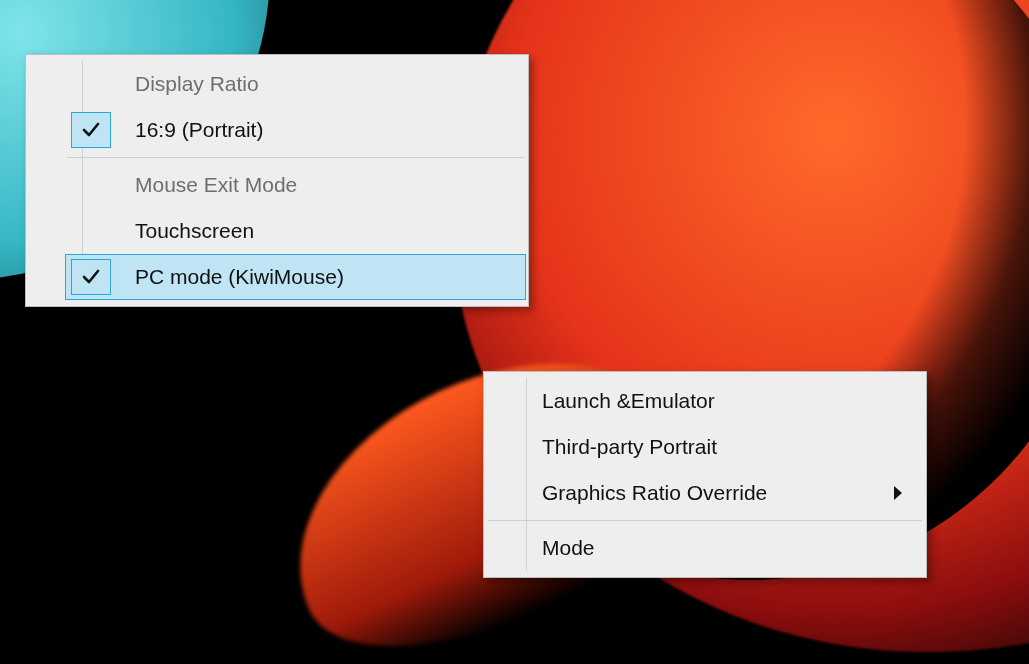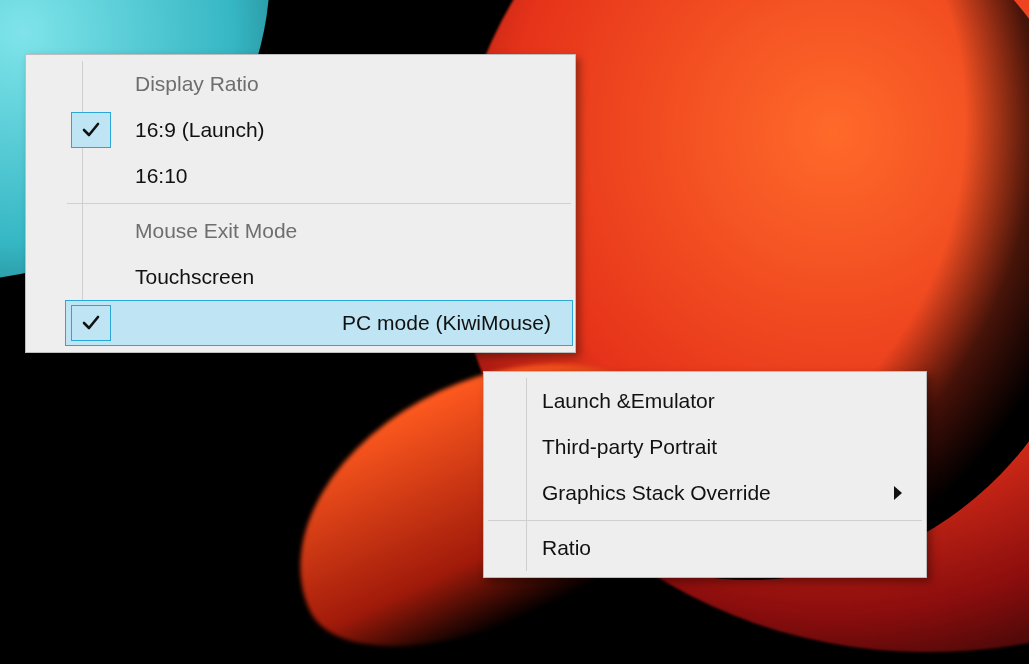--- a/index.html
+++ b/index.html
@@ -52,21 +52,21 @@
     font-size: 21px;
     color: #111;
   }
   .menu .gutter-line {
     position: absolute;
     top: 6px; bottom: 6px;
     left: 56px;
     width: 1px;
     background: #cfcfcf;
   }
-  .menu.main    { top: 54px;  left: 25px;  width: 551px; padding-left: 39px; }
+  .menu.main    { top: 54px;  left: 25px;  width: 504px; padding-left: 39px; }
   .menu.parent  { top: 371px; left: 483px; width: 444px; }
 
   .item {
     position: relative;
     display: flex;
     align-items: center;
     height: 46px;
     padding-left: 70px;
     padding-right: 22px;
     white-space: nowrap;
@@ -85,21 +85,20 @@
     background: #bfe5f5;
     border: 1px solid #2aa7d6;
     display: flex;
     align-items: center;
     justify-content: center;
   }
   .item.hl {
     background: #bfe5f5;
     outline: 1px solid #2aa7d6;
     outline-offset: -1px;
-    justify-content: flex-end;
   }
   .arrow {
     margin-left: auto;
     width: 0; height: 0;
     border-top: 7px solid transparent;
     border-bottom: 7px solid transparent;
     border-left: 8px solid #111;
   }
   .label { pointer-events: none; }
 </style>
@@ -119,26 +118,23 @@
   <div class="item header">
     <span class="label">Display Ratio</span>
   </div>
 
   <div class="item">
     <span class="check">
       <svg width="20" height="20" viewBox="0 0 20 20">
           <path d="M3 10 L8 15 L17 4" stroke="#111" stroke-width="2.6" fill="none" stroke-linecap="round" stroke-linejoin="round"></path>
         </svg>
     </span>
-    <span class="label">16:9 (Launch)</span>
+    <span class="label">16:9 (Portrait)</span>
   </div>
 
-  <div class="item">
-    <span class="label">16:10</span>
-  </div>
 
 
 
   <div class="sep"></div>
 
   <div class="item header">
     <span class="label">Mouse Exit Mode</span>
   </div>
 
   <div class="item">
@@ -161,22 +157,22 @@
   <div class="item">
     <span class="label">Launch &amp;Emulator</span>
   </div>
 
 
   <div class="item">
     <span class="label">Third-party Portrait</span>
   </div>
 
   <div class="item">
-    <span class="label">Graphics Stack Override</span>
+    <span class="label">Graphics Ratio Override</span>
     <span class="arrow"></span>
   </div>
 
   <div class="sep"></div>
 
   <div class="item">
-    <span class="label">Ratio</span>
+    <span class="label">Mode</span>
   </div>
 </div>
 
 </body></html>

